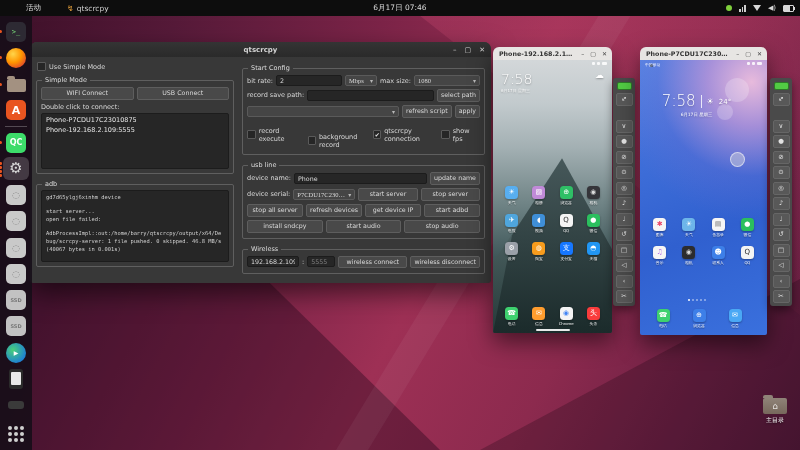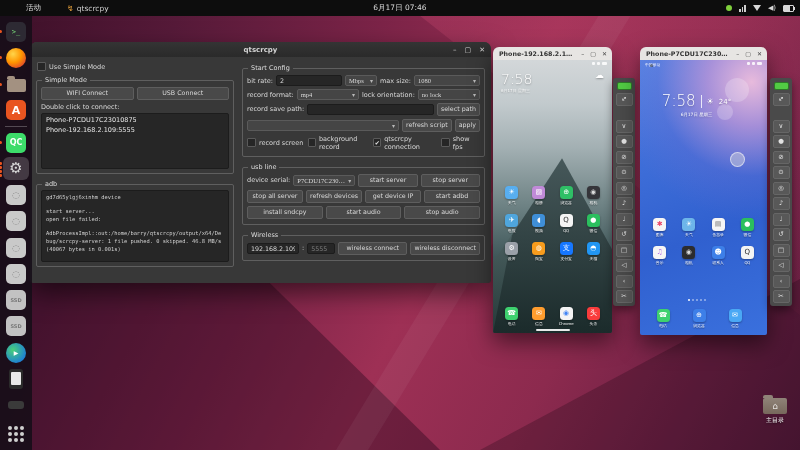--- a/index.html
+++ b/index.html
@@ -306,65 +306,58 @@
                 <span class="cv">Mbps</span>
                 <span class="ar">▾</span>
               </div>
             <span class="qt-label">max size:</span>
             <div class="qt-combo flex1">
                 <span class="cv">1080</span>
                 <span class="ar">▾</span>
               </div>
           </div>
           <div class="qt-row">
-            <span class="qt-label">record format:</span>
-            <div class="qt-combo flex1">
-                <span class="cv">mp4</span>
-                <span class="ar">▾</span>
-              </div>
-            <span class="qt-label">lock orientation:</span>
-            <div class="qt-combo flex1">
-                <span class="cv">no lock</span>
-                <span class="ar">▾</span>
-              </div>
-          </div>
-          <div class="qt-row">
             <span class="qt-label">record save path:</span>
             <input class="qt-input flex1" value="" style="">
             <div class="qt-btn">select path</div>
           </div>
           <div class="qt-row">
             <div class="qt-combo flex1">
                 <span class="cv"></span>
                 <span class="ar">▾</span>
               </div>
             <div class="qt-btn">refresh script</div>
             <div class="qt-btn">apply</div>
           </div>
           <div class="qt-row">
             <span class="qt-check" style="width:26%;">
                 <span class="bx"></span>
-                <span>record screen</span>
+                <span>record execute</span>
               </span>
-            <span class="qt-check" style="width:28%;">
+            <span class="qt-check" style="width:28%;margin-top:12px;">
                 <span class="bx"></span>
                 <span>background record</span>
               </span>
             <span class="qt-check" style="width:29%;">
                 <span class="bx">✔</span>
                 <span>qtscrcpy connection</span>
               </span>
             <span class="qt-check">
                 <span class="bx"></span>
                 <span>show fps</span>
               </span>
           </div>
         </div>
         <div class="qt-group" style="margin-top:10px;">
           <span class="gt">usb line</span>
+          <div class="qt-row">
+            <span class="qt-label">device name:</span>
+            <input class="qt-input flex1" value="Phone" style="">
+            <div class="qt-btn">update name</div>
+          </div>
           <div class="qt-row">
             <span class="qt-label">device serial:</span>
             <div class="qt-combo" style="width:62px;">
                 <span class="cv">P7CDU17C23010875</span>
                 <span class="ar">▾</span>
               </div>
             <div class="qt-btn flex1">start server</div>
             <div class="qt-btn flex1">stop server</div>
           </div>
           <div class="qt-row">

